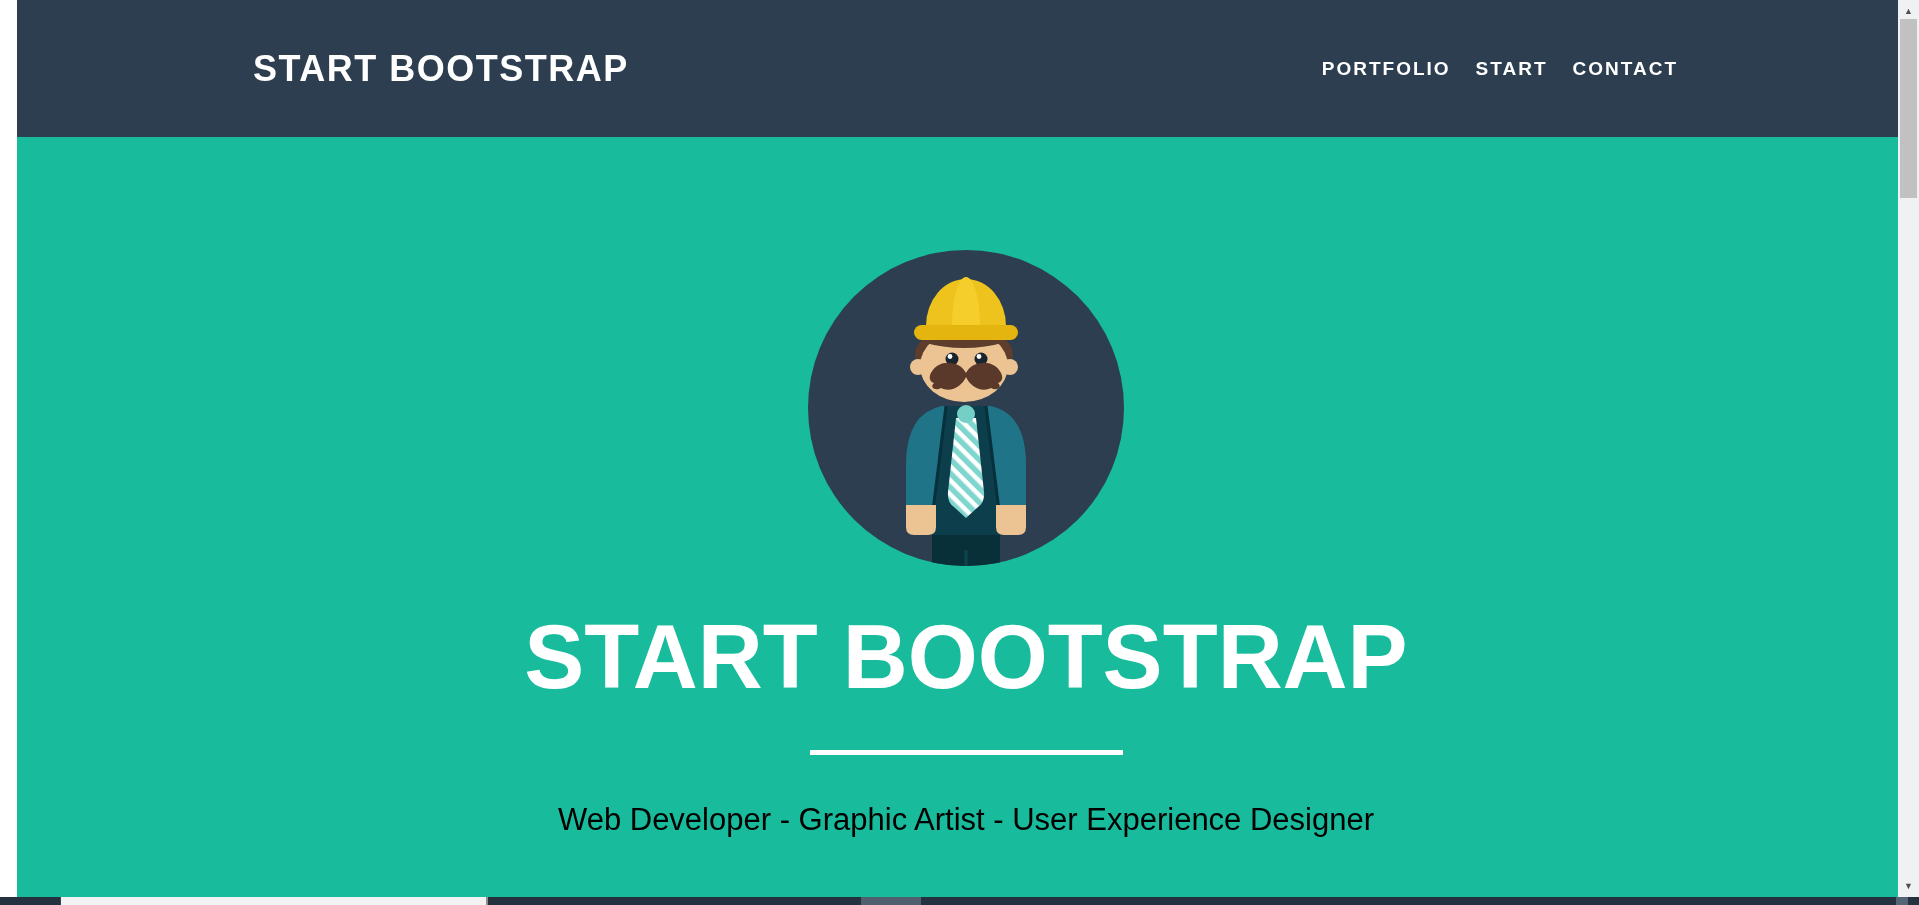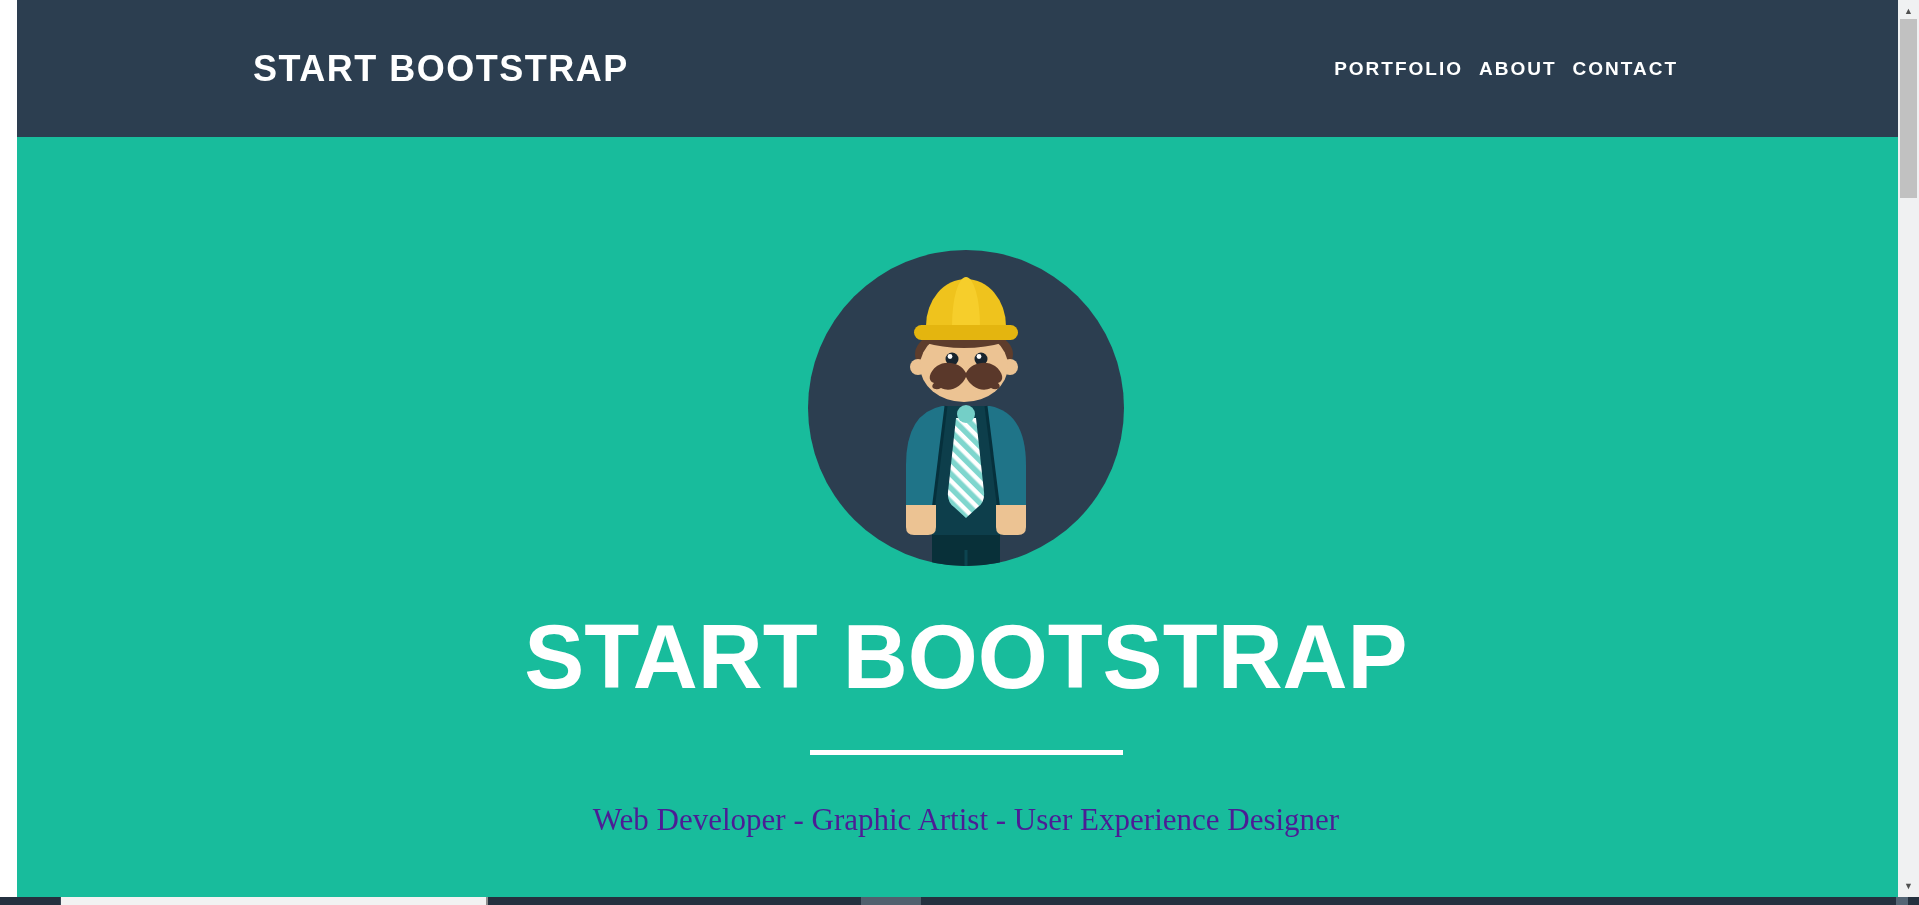--- a/index.html
+++ b/index.html
@@ -7,30 +7,30 @@
     width:1919px;height:905px;position:relative;overflow:hidden;
     font-family:"Liberation Sans", sans-serif;background:#ffffff;
   }
   
   .viewport{position:absolute;left:17px;top:0;width:1898px;height:897px;overflow:hidden;}
 
   
   .navbar{height:137px;background:#2C3E50;}
   .navbar-inner{margin:0 237px 0 236px;height:100%;display:flex;align-items:center;justify-content:space-between;}
   .brand{color:#fff;font-size:36px;font-weight:bold;letter-spacing:1.5px;text-decoration:none;cursor:pointer;}
-  .nav-links{display:flex;gap:16px;align-items:flex-end;}
+  .nav-links{display:flex;gap:25px;align-items:flex-end;}
   .nav-links a{color:#fff;font-size:19px;font-weight:bold;letter-spacing:2px;text-decoration:none;cursor:pointer;}
 
   
   .hero{height:760px;background:#18BC9C;display:flex;flex-direction:column;align-items:center;}
   .avatar{margin-top:113px;width:316px;height:316px;}
   .avatar svg{display:block;width:316px;height:316px;}
   .hero-title{margin:46px 0 0 0;color:#fff;font-size:90px;line-height:1;font-weight:bold;white-space:nowrap;}
   .divider{margin-top:48px;width:313px;height:5px;background:#fff;}
-  .hero-subtitle{margin:46px 0 0 0;color:#4c1d95;font-size:31px;font-weight:400;line-height:1.25;white-space:nowrap;font-family:Liberation Serif, serif;}
+  .hero-subtitle{margin:46px 0 0 0;color:#000000;font-size:31px;font-weight:400;line-height:1.25;white-space:nowrap;}
 
   
   .v-scrollbar{position:absolute;left:1898px;top:0;width:21px;height:897px;background:#F0F1F2;}
   .sb-btn{position:absolute;left:0;width:21px;height:17px;display:flex;align-items:center;justify-content:center;
           font-size:9px;color:#505050;user-select:none;cursor:pointer;}
   .sb-btn.up{top:2px;}
   .sb-btn.down{bottom:3px;}
   .sb-thumb{position:absolute;left:2px;top:19px;width:17px;height:179px;background:#C1C1C1;cursor:pointer;}
 
   
@@ -43,21 +43,21 @@
 </head>
 <body>
 
 <div class="viewport">
 
   <header class="navbar">
     <div class="navbar-inner">
       <a class="brand">START BOOTSTRAP</a>
       <nav class="nav-links">
         <a>PORTFOLIO</a>
-        <a>ABOUT</a>
+        <a>START</a>
         <a>CONTACT</a>
       </nav>
     </div>
   </header>
 
   <section class="hero">
 
     <div class="avatar">
 
       <svg viewBox="0 0 316 316" aria-hidden="true">

